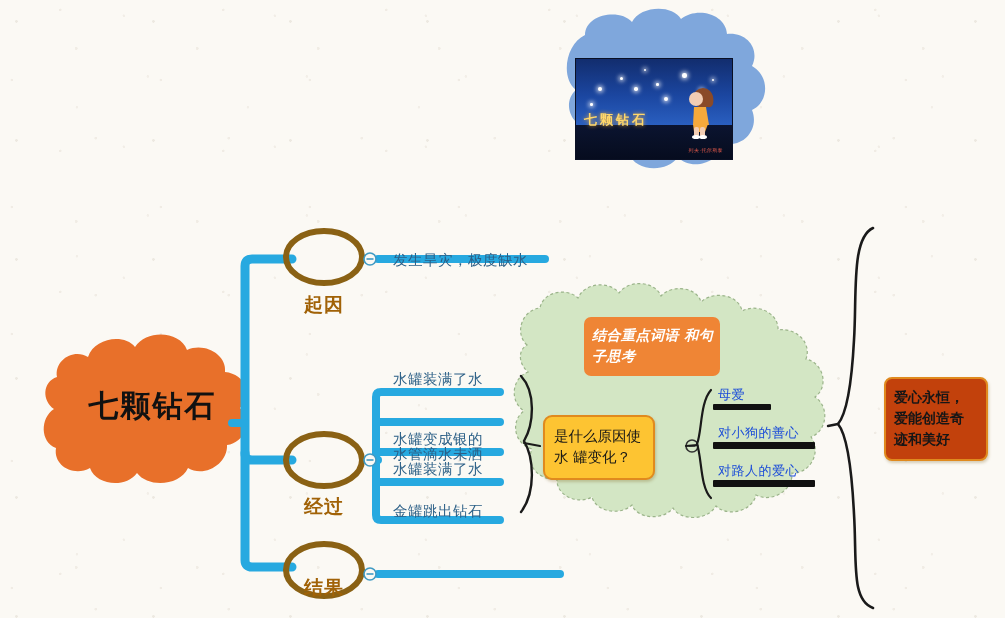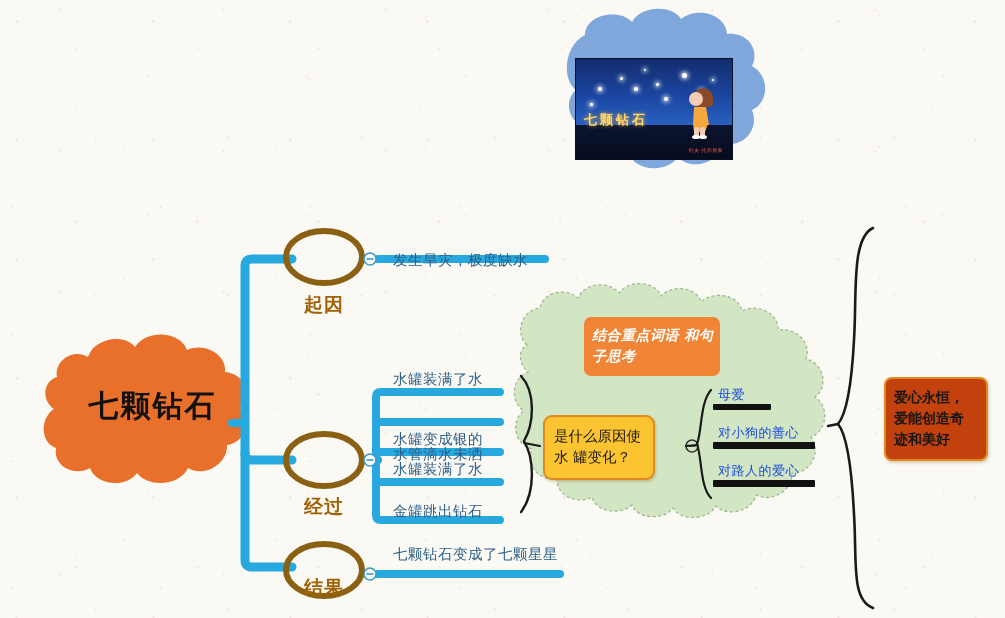--- a/index.html
+++ b/index.html
@@ -339,21 +339,20 @@
   <div class="node-text ellipse-label" id="label-result">结果</div>
 
   <div class="node-text leaf-label" id="leaf-origin">发生旱灾，极度缺水</div>
 
   <div class="node-text leaf-label" id="leaf-p0">水罐装满了水</div>
   <div class="node-text leaf-label" id="leaf-p1">水管滴水未洒</div>
   <div class="node-text leaf-label" id="leaf-p2">水罐变成银的</div>
   <div class="node-text leaf-label" id="leaf-p3">水罐装满了水</div>
   <div class="node-text leaf-label" id="leaf-p4">金罐跳出钻石</div>
 
-  <div class="node-text leaf-label" id="leaf-result">七颗钻石变成了七颗星星</div>
 
   <div id="callout">结合重点词语
 和句子思考</div>
   <div id="callout-tail"></div>
 
   <div id="question-box">是什么原因使水
 罐变化？</div>
 
   <div class="reason" id="reason-0">母爱</div>
   <div class="reason" id="reason-1">对小狗的善心</div>

